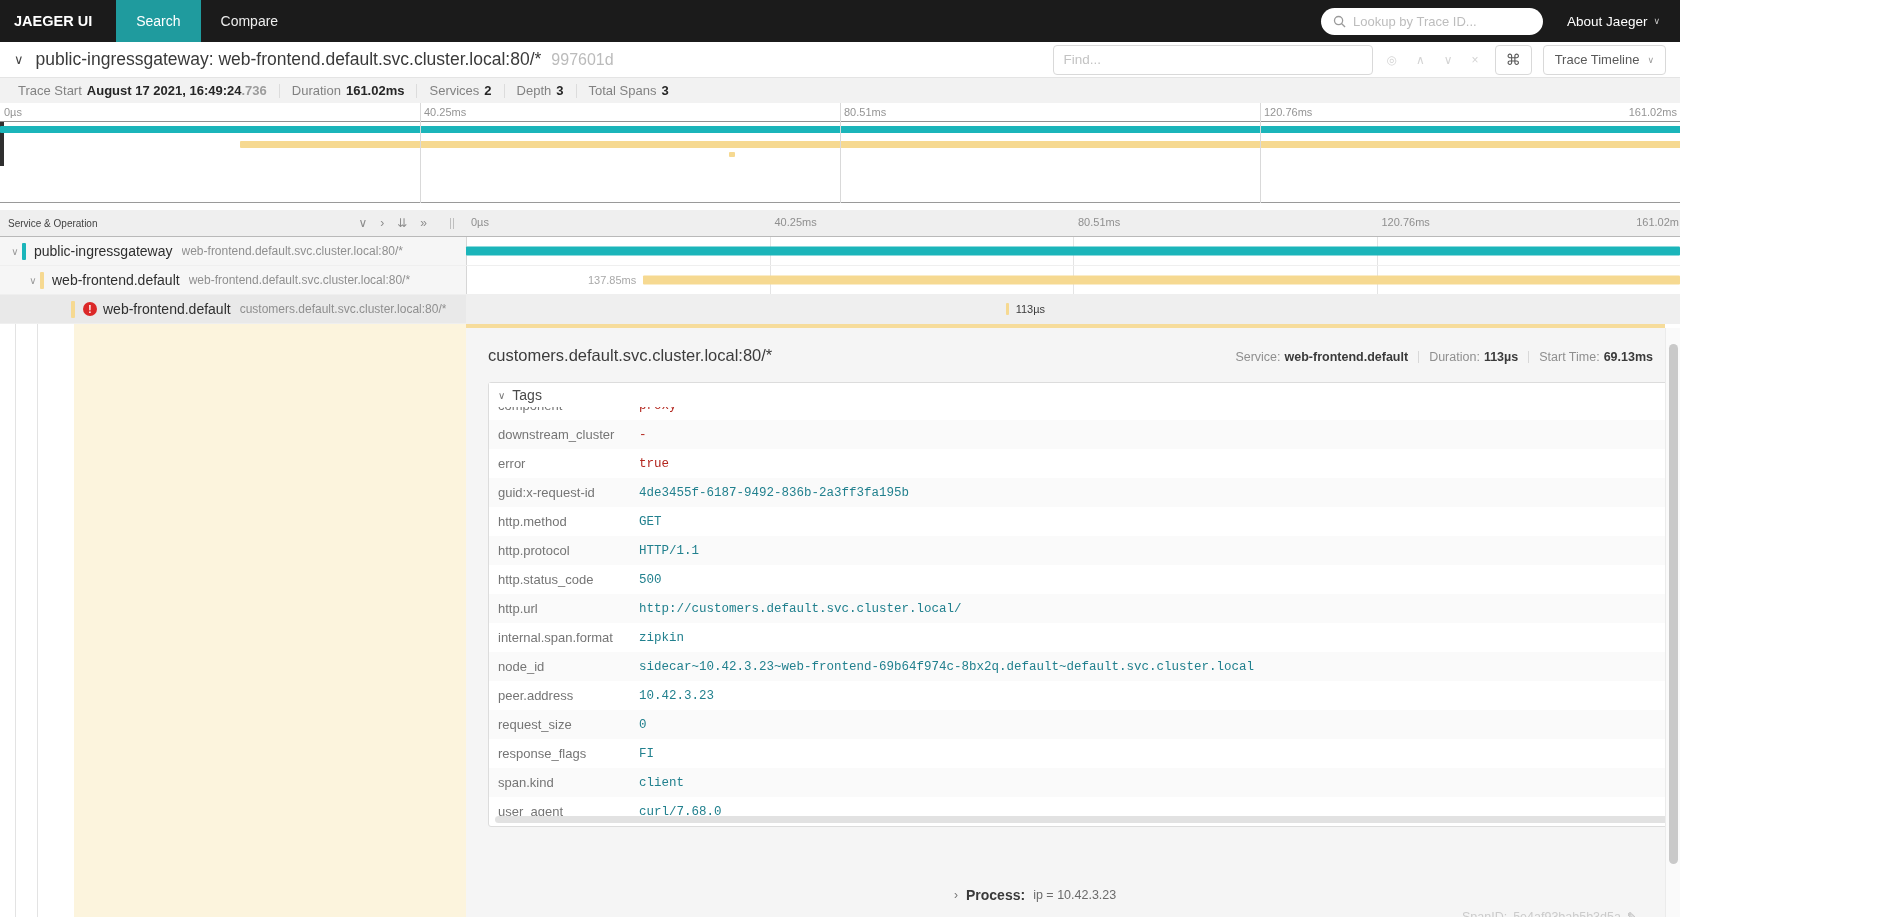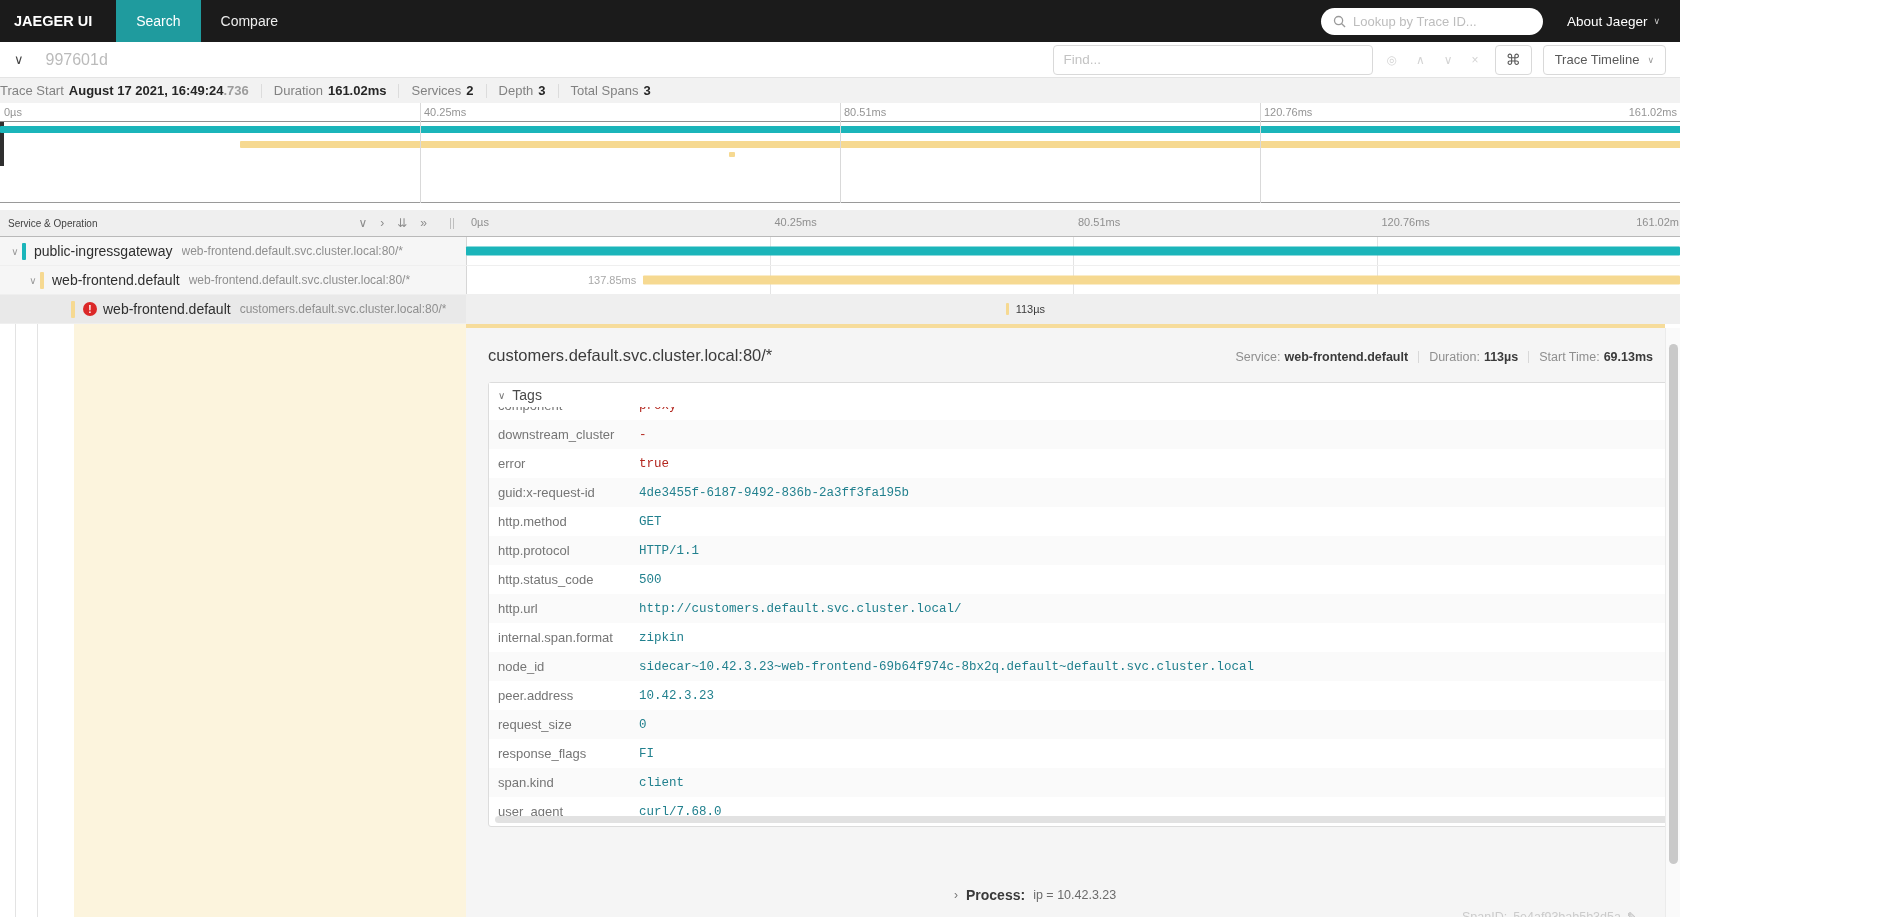--- a/index.html
+++ b/index.html
@@ -28,21 +28,21 @@
   .find-box { width:320px; height:30px; border:1px solid #d9d9d9; border-radius:4px; background:#fff; display:flex; align-items:center; padding:0 10px; }
   .find-box input { border:none; outline:none; width:100%; font-size:13.5px; color:#555; font-family:"Liberation Sans",sans-serif; }
   .find-box input::placeholder { color:#c3c3c3; }
   .find-icons { display:flex; align-items:center; gap:19px; color:#d4d4d4; padding:0 16px 0 14px; font-size:12px; }
   .btn { height:30px; border:1px solid #d9d9d9; border-radius:4px; background:#fff; color:#595959; display:flex; align-items:center; justify-content:center; }
   .cmd-btn { width:37px; font-size:15px; margin-right:11px; }
   .view-btn { padding:0 11px; font-size:13px; gap:8px; }
   .view-btn .chev { font-size:9px; color:#999; }
 
   
-  .summary { position:absolute; top:78px; left:0; right:0; height:25px; background:#f2f2f2; display:flex; align-items:center; padding:0 0; font-size:13px; }
+  .summary { position:absolute; top:78px; left:0; right:0; height:25px; background:#f2f2f2; display:flex; align-items:center; padding:0 18px; font-size:13px; }
   .sum-label { color:#828282; margin-right:5px; }
   .sum-value { color:#262626; font-weight:700; }
   .sum-dim { color:#9c9c9c; font-weight:600; }
   .sum-sep { width:1px; height:14px; background:#dcdcdc; margin:0 12px; }
 
   
   .minimap { position:absolute; top:103px; left:0; right:0; height:100px; background:#fff; }
   .mm-tick-label { position:absolute; top:3px; font-size:11px; color:#949494; }
   .mm-grid { position:absolute; top:0; bottom:0; width:1px; background:#d9d9d9; }
   .mm-canvas { position:absolute; top:18px; left:0; right:0; bottom:0; border-top:1px solid #8f8f8f; border-bottom:1px solid #9a9a9a; }
@@ -141,20 +141,21 @@
       </div>
       <div class="about">
         <span>About Jaeger</span>
         <span class="chev">∨</span>
       </div>
     </div>
   </div>
 
   <div class="trace-header">
     <span class="th-chev">∨</span>
+    <span class="th-title">public-ingressgateway: web-frontend.default.svc.cluster.local:80/*</span>
     <span class="th-traceid">997601d</span>
     <div class="th-right">
       <div class="find-box">
         <input placeholder="Find..." style="">
       </div>
       <div class="find-icons">
         <span>◎</span>
         <span>∧</span>
         <span>∨</span>
         <span>×</span>

